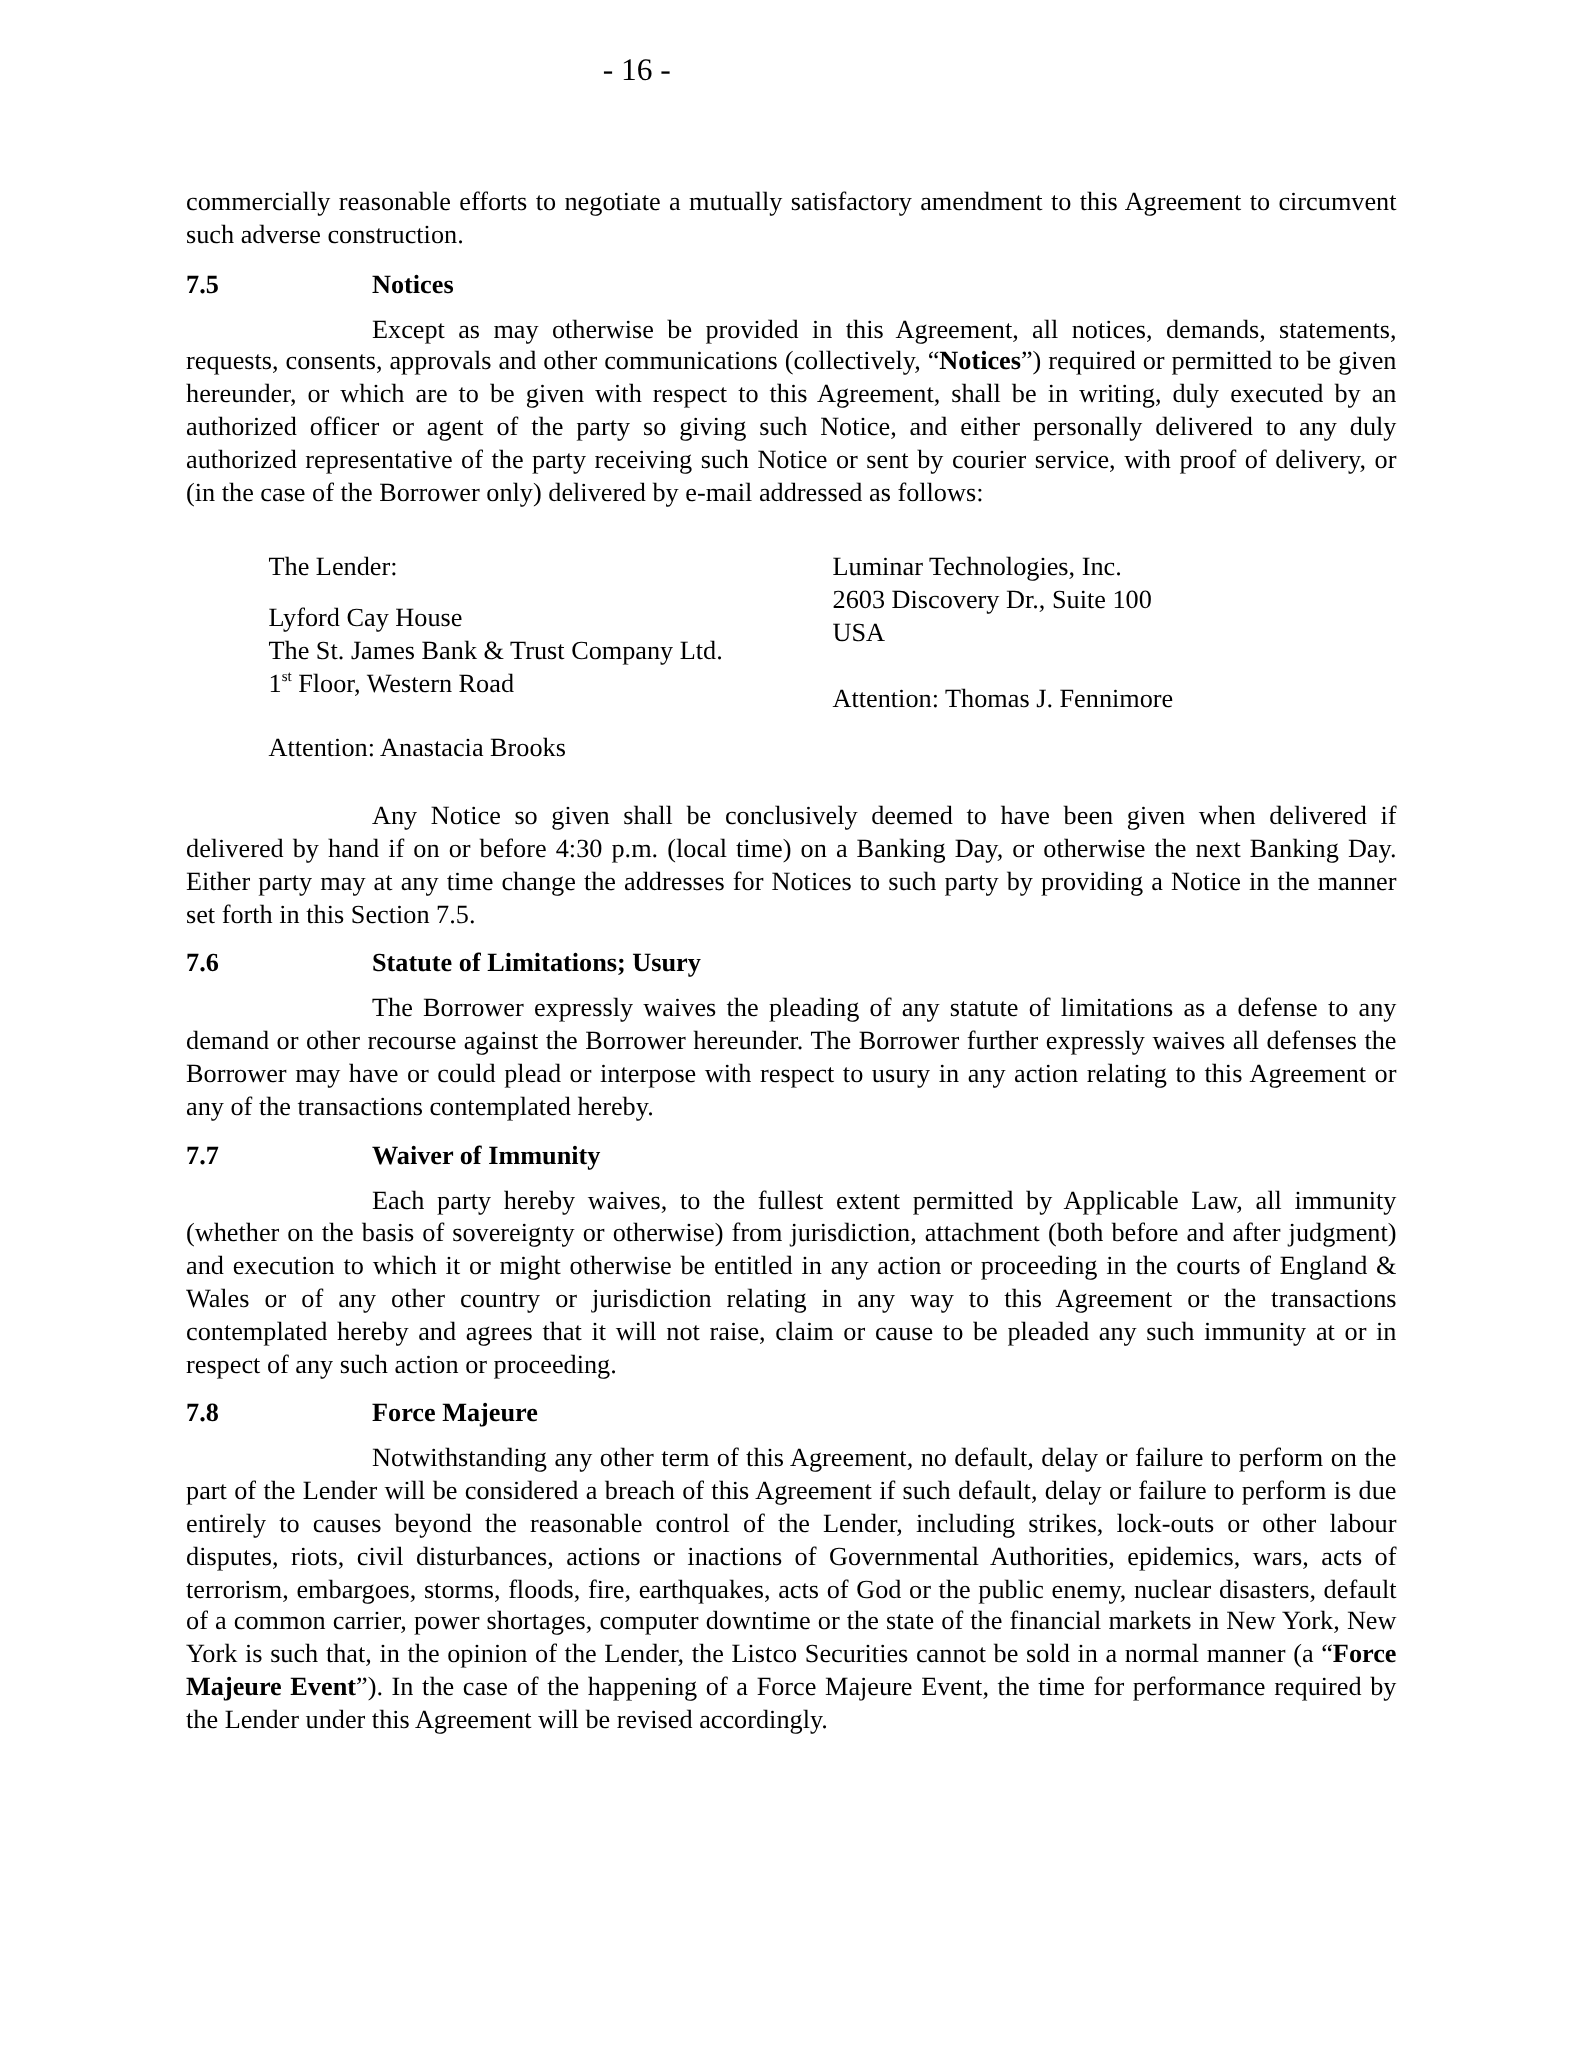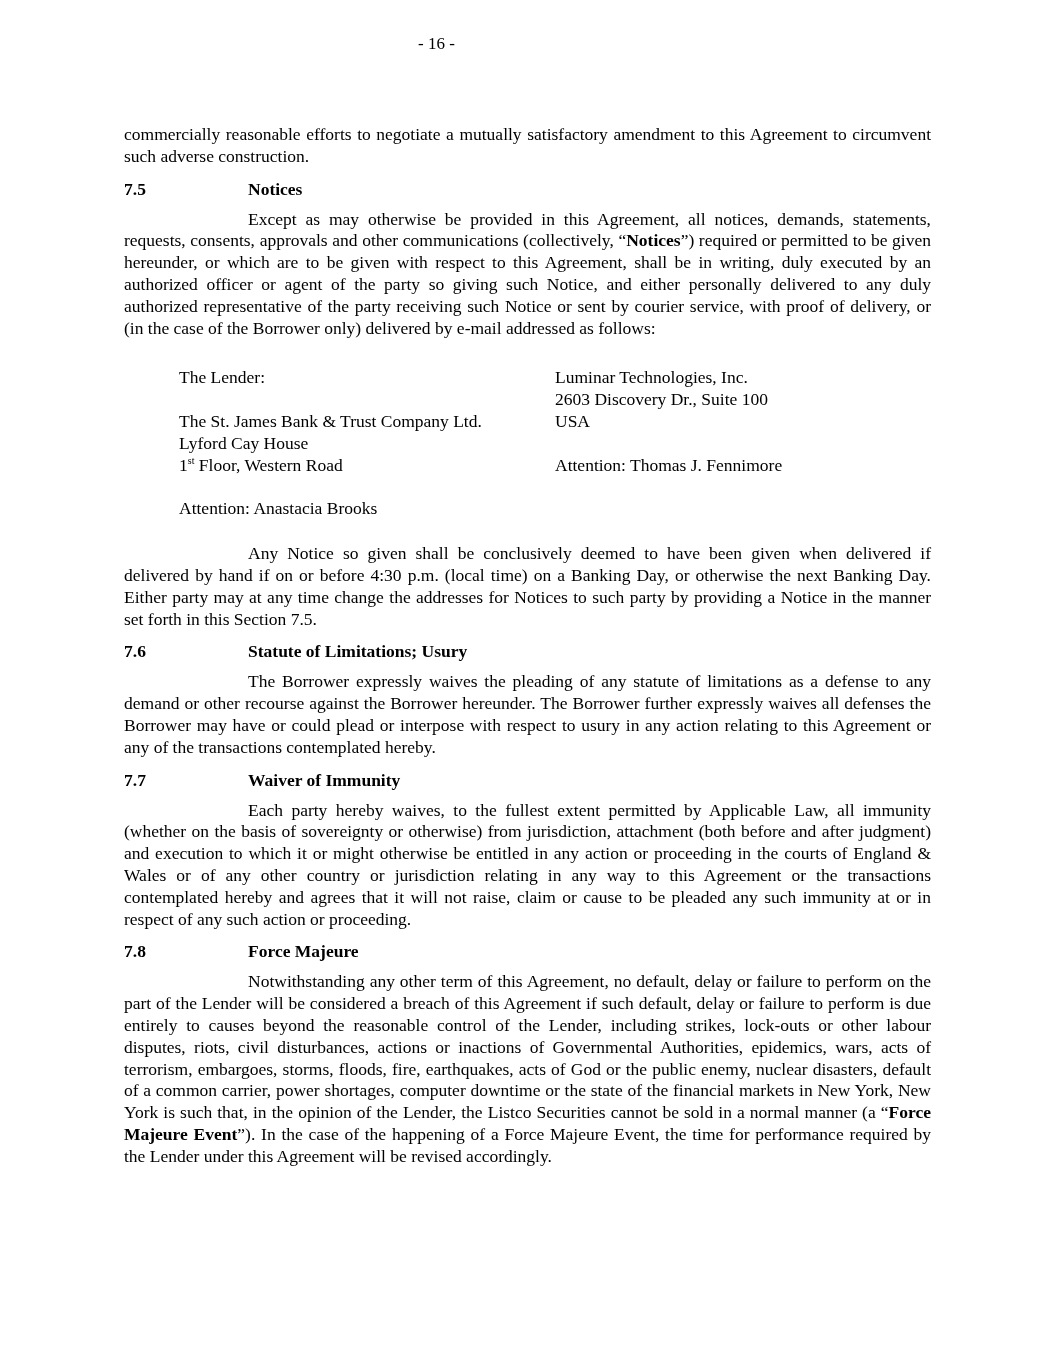--- a/index.html
+++ b/index.html
@@ -1,49 +1,49 @@
 <!DOCTYPE html>
 <html><head>
 <meta charset="utf-8">
 <style>
   html, body { margin: 0; padding: 0; background: #ffffff; }
   body { width: 1055px; height: 1365px; position: relative; overflow: hidden;
          font-family: "Liberation Serif", "DejaVu Serif", serif; color: #000; font-size: 17.5px; }
-  .page-number { position: absolute; top: 34px; left: 0; width: 849px; text-align: center; font-size: 17px; margin-left: 12px; }
+  .page-number { position: absolute; top: 34px; left: 0; width: 849px; text-align: center; font-size: 21px; }
   .content { position: absolute; left: 124px; top: 124px; width: 807px; }
   p { margin: 0; line-height: 21.8px; text-align: justify; }
   .indent { text-indent: 124px; }
   .heading { display: flex; font-weight: bold; line-height: 22px; margin-top: 10px; margin-bottom: 9px; }
   .heading .num { width: 124px; }
   .addr { display: flex; margin-left: 55px; margin-top: 28px; margin-bottom: 23px; }
   .addr-col { width: 380px; }
   .addr-col div { line-height: 21.8px; }
-  .addr-col .label { margin-bottom: 22px; }
+  .addr-col .label { margin-bottom: 12px; }
   .addr-col .attn { font-weight: normal; margin-top: 21.8px; }
   sup { font-size: 10px; vertical-align: super; line-height: 0; }
 </style>
 </head>
 <body>
 
 <div class="page-number">- 16 -</div>
 
 <div class="content">
   <p>commercially reasonable efforts to negotiate a mutually satisfactory amendment to this Agreement to circumvent such adverse construction.</p>
 
   <div class="heading">
     <span class="num">7.5</span>
     <span>Notices</span>
   </div>
   <p class="indent"><span>Except as may otherwise be provided in this Agreement, all notices, demands, statements, requests, consents, approvals and other communications (collectively, “</span><b>Notices</b><span>”) required or permitted to be given hereunder, or which are to be given with respect to this Agreement, shall be in writing, duly executed by an authorized officer or agent of the party so giving such Notice, and either personally delivered to any duly authorized representative of the party receiving such Notice or sent by courier service, with proof of delivery, or (in the case of the Borrower only) delivered by e-mail addressed as follows:</span></p>
 
   <div class="addr">
     <div class="addr-col">
       <div class="label">The Lender:</div>
+      <div>Lyford Cay House</div>
       <div>The St. James Bank &amp; Trust Company Ltd.</div>
-      <div>Lyford Cay House</div>
       <div><span>1</span><sup>st</sup><span> Floor, Western Road</span></div>
       <div class="attn">Attention: Anastacia Brooks</div>
     </div>
     <div class="addr-col">
       <div>Luminar Technologies, Inc.</div>
       <div>2603 Discovery Dr., Suite 100</div>
       <div>USA</div>
       <div class="attn">Attention: Thomas J. Fennimore</div>
     </div>
   </div>

